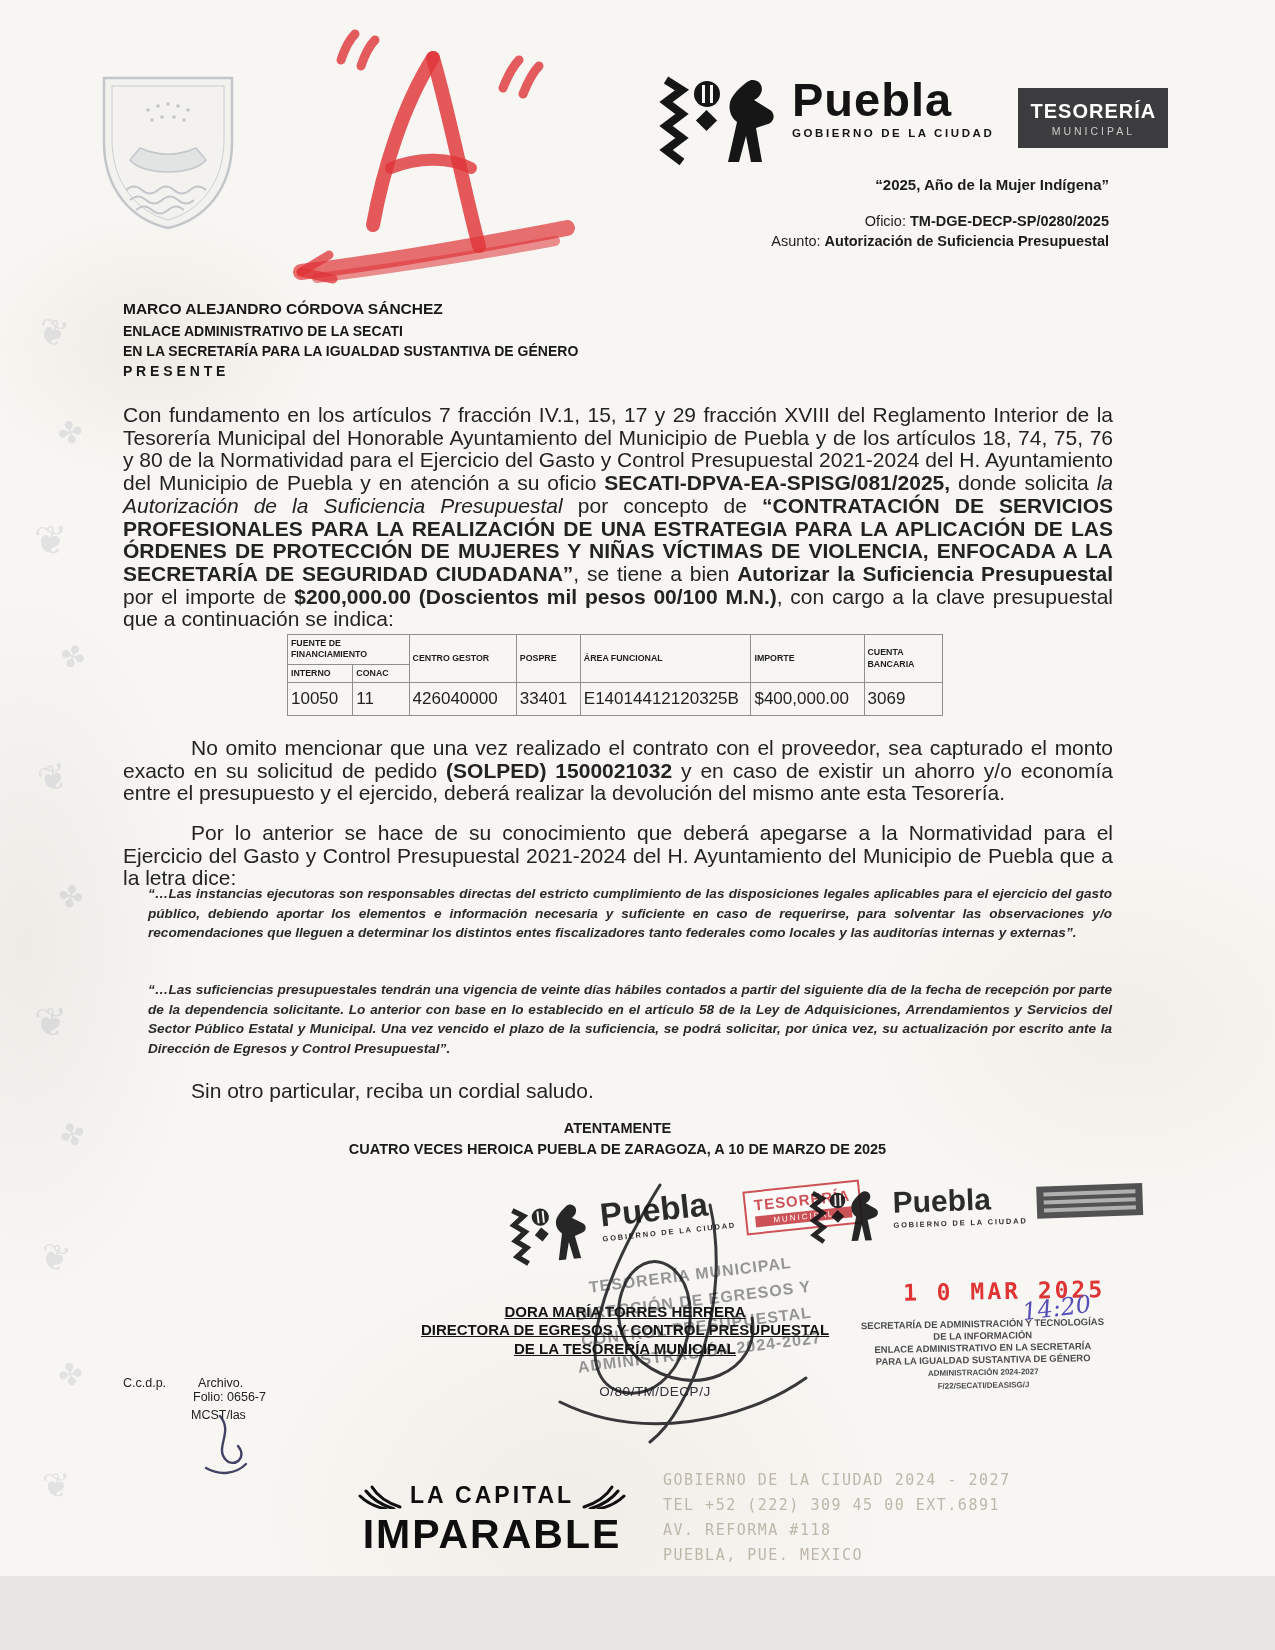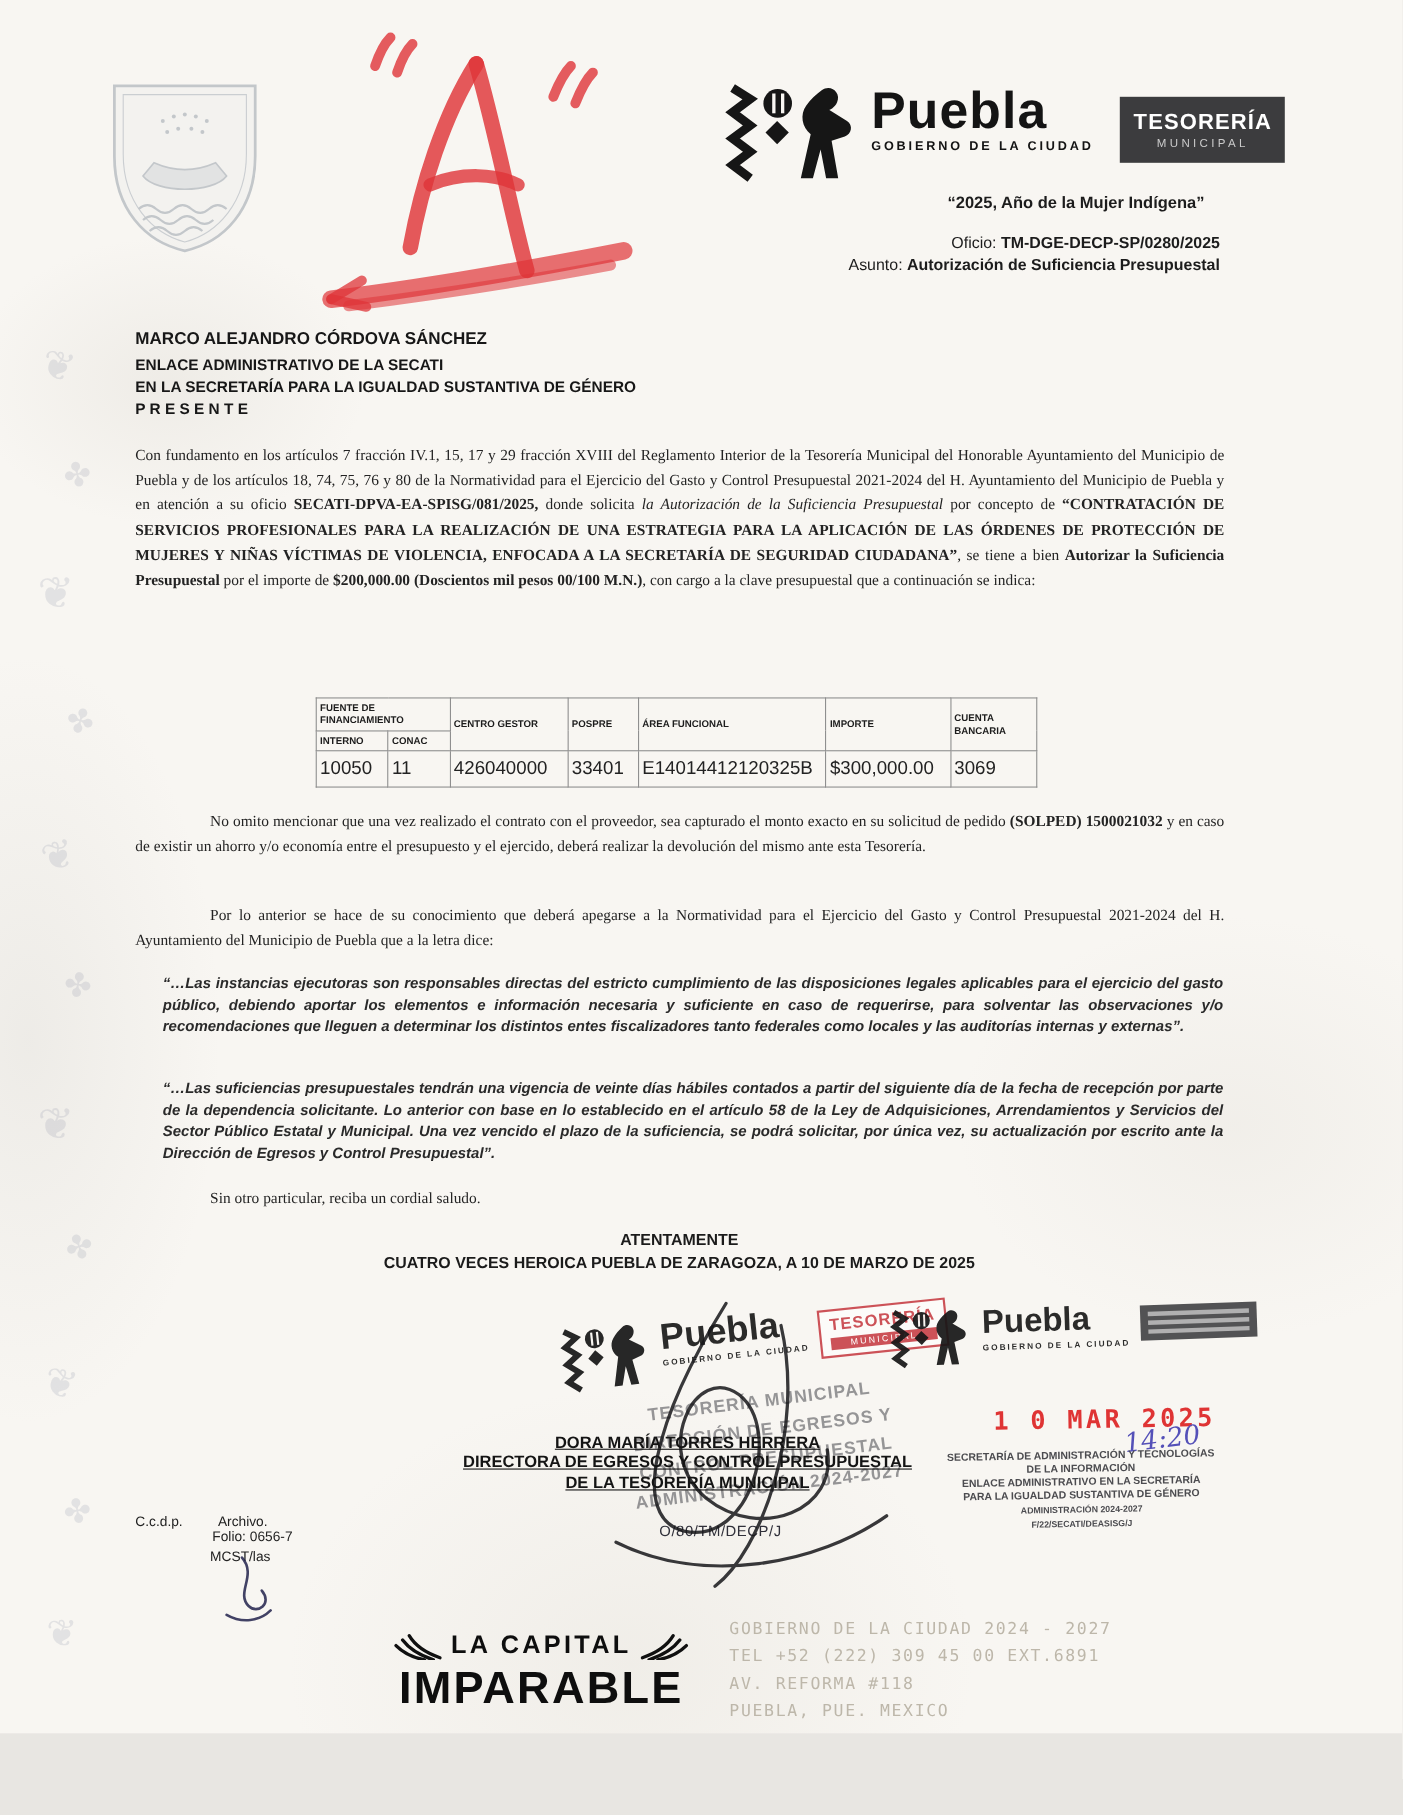--- a/index.html
+++ b/index.html
@@ -34,21 +34,21 @@
   .ref-line{font-size:14.5px;color:#1c1c1c;}
   .ref-line .lbl{font-weight:400;}
   .ref-line .val{font-weight:700;}
 
   
   .recipient div{font-weight:700;color:#171717;}
   .recipient .nm{font-size:15.5px;margin-bottom:5px;}
   .recipient .rl{font-size:14px;margin-bottom:4px;}
 
   
-  .para{font-size:14px;line-height:22.7px;text-align:justify;color:#232323;font-family:Liberation Serif, serif;}
+  .para{font-size:21px;line-height:22.7px;text-align:justify;color:#232323;}
   .indent{text-indent:68px;}
   .quote{font-size:13.6px;line-height:19.6px;font-weight:700;font-style:italic;text-align:justify;color:#2a2a2a;}
 
   
   table.budget{border-collapse:collapse;width:100%;}
   table.budget th,table.budget td{border:1px solid #8f8f8f;text-align:left;vertical-align:middle;}
   table.budget th{font-size:8.8px;font-weight:700;padding:3px 3px;line-height:1.3;color:#1d1d1d;}
   table.budget td{font-size:17px;padding:6px 3px;color:#222;}
 
   .center-line{left:0;width:1235px;text-align:center;font-weight:700;font-size:14.5px;color:#1b1b1b;}
@@ -148,21 +148,21 @@
     <div>
       <div class="wordmark">Puebla</div>
       <div class="wordsub">GOBIERNO DE LA CIUDAD</div>
     </div>
     <div class="badge" style="margin-left:14px;margin-top:12px;">
       <div class="b1">TESORERÍA</div>
       <div class="b2">MUNICIPAL</div>
     </div>
   </div>
 
-  <div class="abs motto" style="right:180px;top:176px;">“2025, Año de la Mujer Indígena”</div>
+  <div class="abs motto" style="right:166px;top:176px;">“2025, Año de la Mujer Indígena”</div>
 
   <div class="abs ref-line" style="right:166px;top:213px;">
     <span class="lbl">Oficio:</span>
     <span class="val">TM-DGE-DECP-SP/0280/2025</span>
   </div>
   <div class="abs ref-line" style="right:166px;top:233px;">
     <span class="lbl">Asunto:</span>
     <span class="val">Autorización de Suficiencia Presupuestal</span>
   </div>
 
@@ -189,21 +189,21 @@
       <tr>
         <th style="width:64px;">INTERNO</th>
         <th style="width:58px;">CONAC</th>
       </tr>
       <tr>
         <td>10050</td>
         <td>11</td>
         <td>426040000</td>
         <td>33401</td>
         <td>E14014412120325B</td>
-        <td>$300,000.00</td>
+        <td>$400,000.00</td>
         <td>3069</td>
       </tr>
     </tbody>
       </table>
   </div>
 
   <p class="abs para indent" style="left:123px;top:737px;width:990px;"><span>No omito mencionar que una vez realizado el contrato con el proveedor, sea capturado el monto exacto en su solicitud de pedido </span><span class="b">(SOLPED) 1500021032</span><span> y en caso de existir un ahorro y/o economía entre el presupuesto y el ejercido, deberá realizar la devolución del mismo ante esta Tesorería.</span></p>
   <p class="abs para indent" style="left:123px;top:822px;width:990px;">Por lo anterior se hace de su conocimiento que deberá apegarse a la Normatividad para el Ejercicio del Gasto y Control Presupuestal 2021-2024 del H. Ayuntamiento del Municipio de Puebla que a la letra dice:</p>
   <p class="abs quote" style="left:148px;top:884px;width:964px;">“…Las instancias ejecutoras son responsables directas del estricto cumplimiento de las disposiciones legales aplicables para el ejercicio del gasto público, debiendo aportar los elementos e información necesaria y suficiente en caso de requerirse, para solventar las observaciones y/o recomendaciones que lleguen a determinar los distintos entes fiscalizadores tanto federales como locales y las auditorías internas y externas”.</p>
   <p class="abs quote" style="left:148px;top:980px;width:964px;">“…Las suficiencias presupuestales tendrán una vigencia de veinte días hábiles contados a partir del siguiente día de la fecha de recepción por parte de la dependencia solicitante. Lo anterior con base en lo establecido en el artículo 58 de la Ley de Adquisiciones, Arrendamientos y Servicios del Sector Público Estatal y Municipal. Una vez vencido el plazo de la suficiencia, se podrá solicitar, por única vez, su actualización por escrito ante la Dirección de Egresos y Control Presupuestal”.</p>

